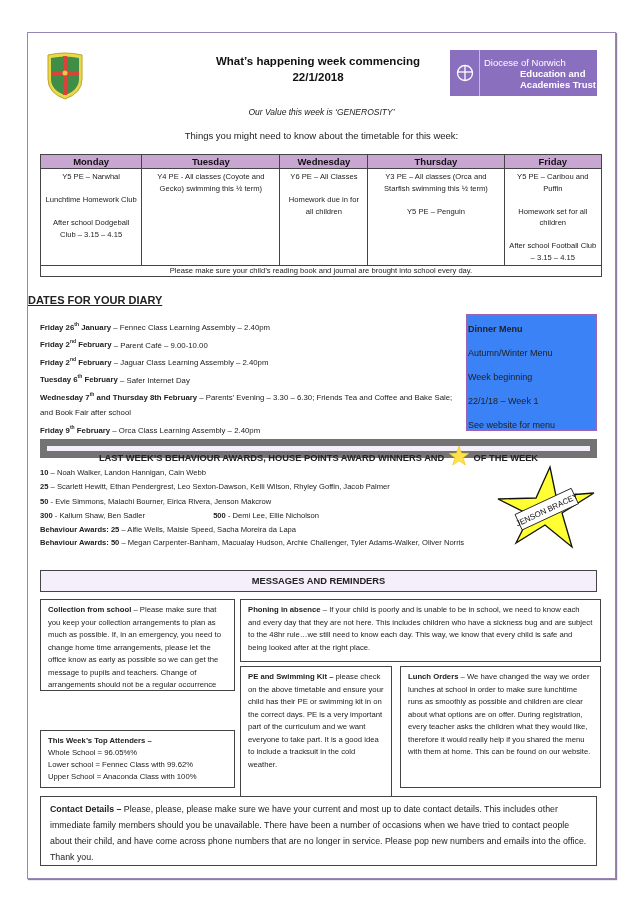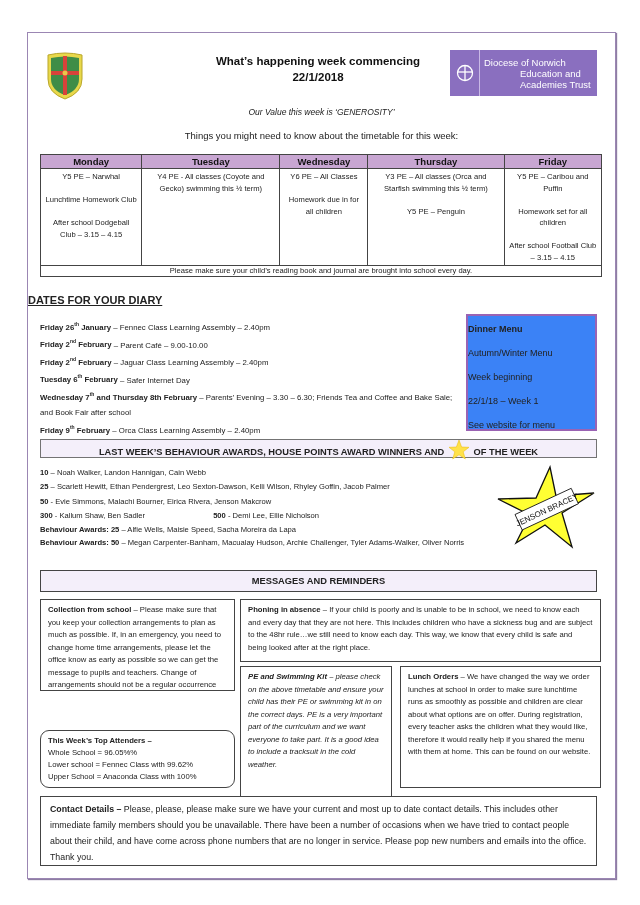--- a/index.html
+++ b/index.html
@@ -7,56 +7,56 @@
   body { font-family: "Liberation Sans", sans-serif; color: #222; font-size: 8px; position: relative; }
   .page { position: absolute; left: 27px; top: 32px; width: 589px; height: 847px; border: 1px solid #9b86b3; box-shadow: 1px 1px 1px #8e7ea3; background: #fff; }
   .abs { position: absolute; }
 
   .crest { left: 17px; top: 18px; width: 40px; height: 50px; }
   .title { left: 140px; top: 20px; width: 300px; text-align: center; font-size: 11.5px; font-weight: bold; line-height: 16px; color: #111; }
   .diocese { left: 422px; top: 17px; width: 147px; height: 46px; background: #8a6fbf; color: #fff; display: flex; align-items: center; }
   .diocese .cross { width: 30px; height: 100%; display: flex; align-items: center; justify-content: center; border-right: 1px solid #c9b9e6; }
   .diocese .txt { padding-left: 4px; font-size: 9.5px; line-height: 11px; }
   .diocese .txt .l1 { font-weight: normal; }
-  .diocese .txt .l2, .diocese .txt .l3 { font-weight: normal; padding-left: 36px; }
+  .diocese .txt .l2, .diocese .txt .l3 { font-weight: bold; padding-left: 36px; }
 
   .value { left: 0; top: 74px; width: 100%; text-align: center; font-style: italic; font-size: 8.5px; }
   .things { left: 0; top: 97px; width: 100%; text-align: center; font-size: 9.5px; }
 
   table.tt { position: absolute; left: 12px; top: 121px; width: 562px; border-collapse: collapse; font-size: 7.6px; }
   table.tt th { background: #c8a6d2; border: 1px solid #444; font-size: 9.5px; font-weight: bold; height: 14px; color: #111; }
   table.tt td { border: 1px solid #444; text-align: center; vertical-align: top; padding: 2px 4px; height: 96px; line-height: 11.5px; }
   table.tt td p { margin-bottom: 11.5px; }
   table.tt td p:last-child { margin-bottom: 0; }
   table.tt td.note { height: 11px; padding: 0 2px; line-height: 10px; }
 
   .diary-h { left: 0; top: 261px; width: 100%; text-align: left; font-weight: bold; font-size: 11px; text-decoration: underline; }
   .diary { left: 12px; top: 284px; width: 418px; font-size: 7.8px; line-height: 15px; }
   .diary .d { }
   .diary b { font-weight: bold; }
   .diary sup { font-size: 5px; }
 
   .dinner { left: 438px; top: 281px; width: 131px; height: 117px; background: #3b82f6; border: 2px solid #9a63b3; text-align: left; font-size: 9px; line-height: 24px; padding-top: 1px; }
   .dinner .h { font-weight: bold; }
 
-  .awards-bar { left: 12px; top: 406px; width: 557px; height: 19px; background: #f4effa; border: 1px solid #737373; text-align: center; font-weight: bold; font-size: 9.3px; line-height: 18px; }
+  .awards-bar { left: 12px; top: 406px; width: 557px; height: 19px; background: #f4effa; border: 7px solid #737373; text-align: center; font-weight: bold; font-size: 9.3px; line-height: 18px; }
   .awards-bar .star-inline { display: inline-block; width: 20px; height: 20px; vertical-align: -5px; margin: 0 2px; }
   .awards { left: 12px; top: 433px; width: 470px; font-size: 7.6px; line-height: 14.3px; }
   .awards b { font-weight: bold; }
   .awards .spacer { display: inline-block; width: 68px; }
   .star-big { left: 466px; top: 432px; width: 102px; height: 85px; }
 
   .msg-bar { left: 12px; top: 537px; width: 557px; height: 22px; background: #f4effa; border: 1px solid #444; text-align: center; font-weight: bold; font-size: 9.3px; line-height: 21px; }
 
   .box { position: absolute; border: 1px solid #444; background: #fff; font-size: 7.7px; line-height: 12.5px; padding: 4px 7px; }
   .box b { font-weight: bold; }
   .collection { left: 12px; top: 566px; width: 195px; height: 92px; }
-  .attend { left: 12px; top: 697px; width: 195px; height: 58px; line-height: 12px; border-radius: 9px; }
+  .attend { left: 12px; top: 697px; width: 195px; height: 58px; line-height: 12px; }
   .phoning { left: 212px; top: 566px; width: 361px; height: 63px; }
-  .pe { left: 212px; top: 633px; width: 152px; height: 136px; font-style: italic; }
+  .pe { left: 212px; top: 633px; width: 152px; height: 136px; }
   .lunch { left: 372px; top: 633px; width: 201px; height: 122px; }
   .contact { left: 12px; top: 763px; width: 557px; height: 70px; font-size: 8.8px; line-height: 16px; padding: 4px 9px; }
 </style>
 </head>
 <body>
 
 <div class="page">
 
   <div class="abs crest">
     <svg width="40" height="50" viewBox="0 0 40 50">

